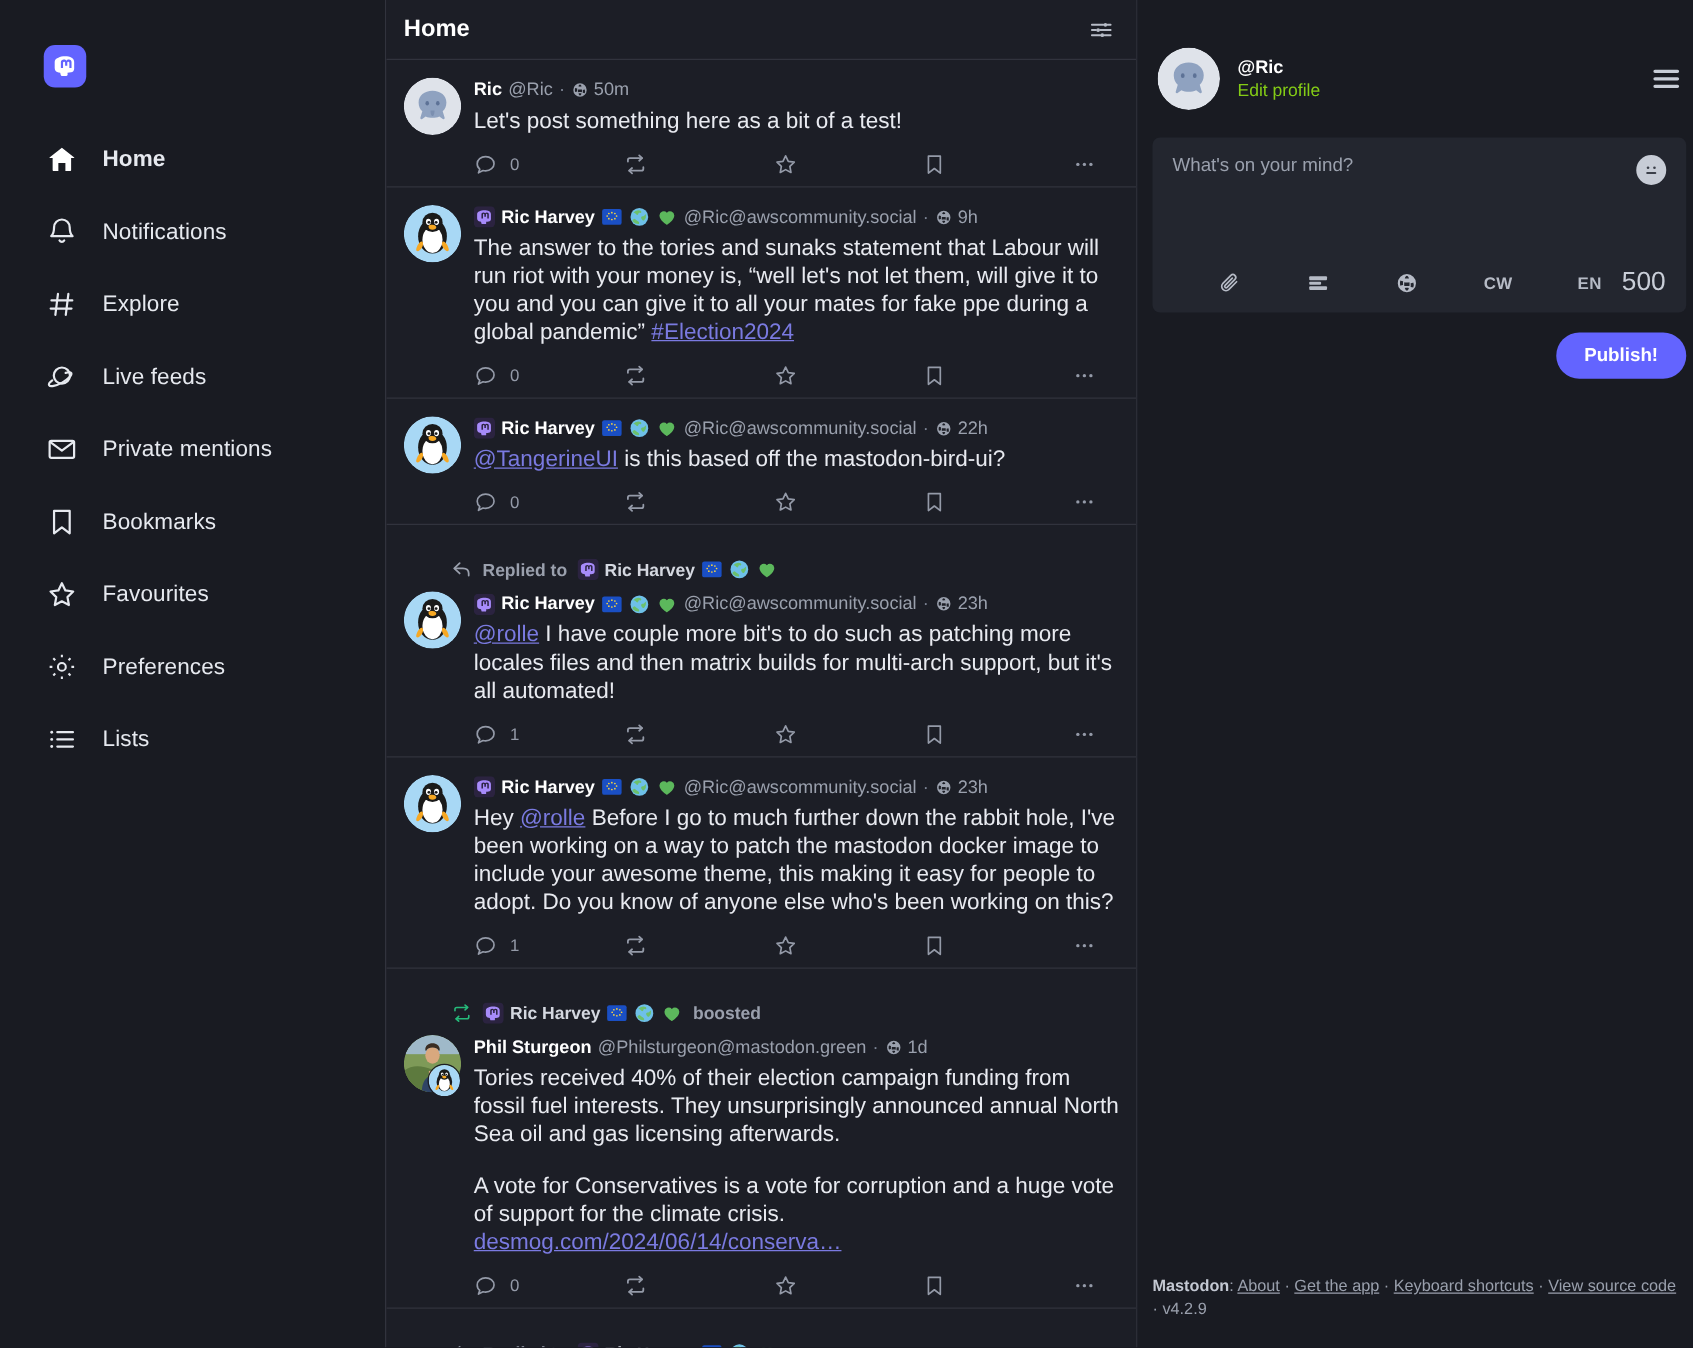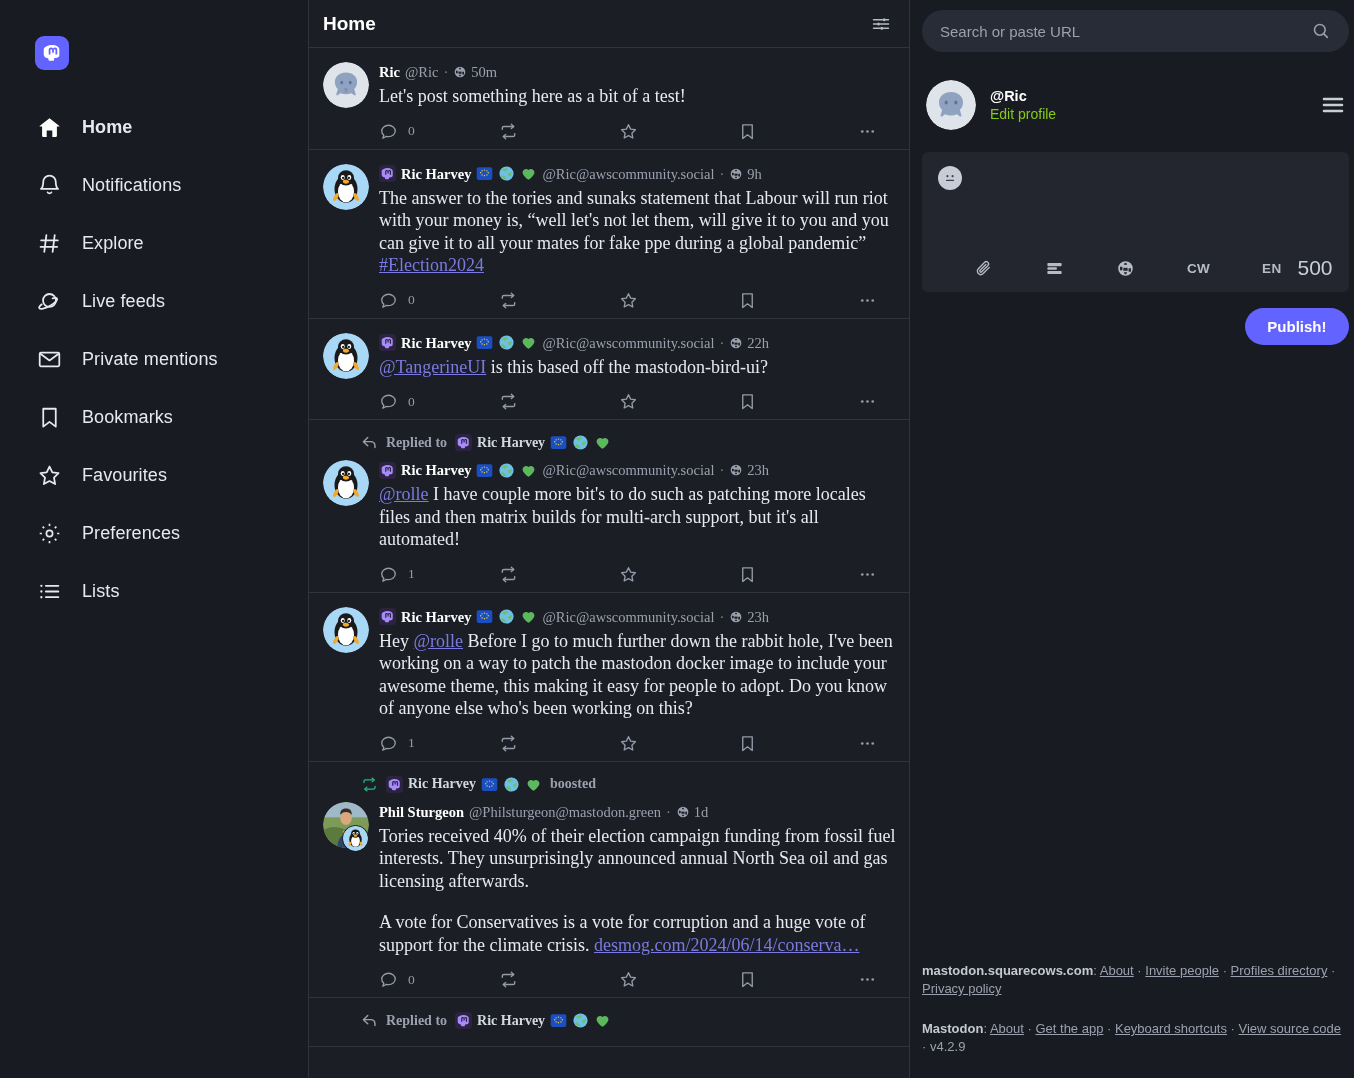--- a/index.html
+++ b/index.html
@@ -27,24 +27,24 @@
   .column { width: 602px; flex: 0 0 602px; background: #1c1e26;
             border-left: 1px solid #31333d; border-right: 1px solid #31333d;
             display: flex; flex-direction: column; overflow: hidden; }
   .col-header { height: 48px; flex: 0 0 48px; display: flex; align-items: center;
                 justify-content: space-between; padding: 0 14px 0 14px;
                 border-bottom: 1px solid #31333d; background: #1c1e26; }
   .col-title { font-size: 19px; font-weight: 700; color: #fff; }
   .col-header-btn { width: 28px; height: 28px; display:flex; align-items:center; justify-content:center; cursor: pointer; }
   .col-header-btn svg { width: 20px; height: 20px; display:block; }
 
-  .feed { flex: 1 1 auto; overflow: hidden; font-family: Liberation Serif, serif; }
+  .feed { flex: 1 1 auto; overflow: hidden; }
   .status { padding: 14px 10px 8px 14px; border-bottom: 1px solid #31333d; }
   .prelude { display: flex; align-items: center; gap: 8px; padding: 0 0 9px 38px;
-             color: #9aa0ad; font-size: 14px; font-weight: 600; }
+             color: #9aa0ad; font-size: 14px; font-weight: 600; margin-top: 13px; }
   .prelude svg { width: 17px; height: 17px; display:block; flex:0 0 17px; }
   .prelude .boost-arrow { color: #26ba7a; }
   .prelude .pname { color: #d4d8e0; font-weight: 600; }
   .prelude .pn-wrap { display:flex; align-items:center; gap:5px; }
 
   .srow { display: flex; gap: 10px; }
   .avatar-wrap { flex: 0 0 46px; width: 46px; position: relative; }
   .avatar { width: 46px; height: 46px; border-radius: 50%; overflow: hidden; display: block; }
   .avatar svg { width: 46px; height: 46px; display: block; }
   .avatar-badge { position: absolute; left: 19px; top: 23px; width: 27px; height: 27px;
@@ -992,29 +992,20 @@
                   <path d="M12 21s-8.4-5-8.4-10.6A4.9 4.9 0 0 1 12 7.2a4.9 4.9 0 0 1 8.4 3.2C20.4 16 12 21 12 21z" fill="#5cb85c"></path>
                 </svg>
               </span>
             </span>
           </div>
         </article>
       </div>
   </section>
 
   <aside class="rightpanel">
-    <div class="search">
-      <input type="text" placeholder="Search or paste URL" style="">
-      <span class="sicon">
-        <svg viewBox="0 0 24 24" fill="none" stroke="currentColor" stroke-width="1.9" stroke-linecap="round">
-            <circle cx="10.6" cy="10.6" r="6.4"></circle>
-            <path d="m15.4 15.4 4.2 4.2"></path>
-          </svg>
-      </span>
-    </div>
 
     <div class="me-row">
       <span class="me-av">
         <svg viewBox="0 0 50 50">
             <circle cx="25" cy="25" r="25" fill="#dfe3ea"></circle>
             <g fill="#8fa2c0">
               <path d="M25 12c-7 0-12 4.4-12 10.2 0 3.3 1.3 6 3.2 7.6l-1.6 5.4c-.3 1 .7 1.8 1.5 1.2l3-2.2c1.8.8 3.8 1.2 5.9 1.2s4.1-.4 5.9-1.2l3 2.2c.8.6 1.8-.2 1.5-1.2l-1.6-5.4c1.9-1.6 3.2-4.3 3.2-7.6C37 16.4 32 12 25 12z"></path>
             </g>
             <g fill="#5d7296">
               <ellipse cx="20.2" cy="22.5" rx="1.5" ry="1.9"></ellipse>
@@ -1028,20 +1019,21 @@
       </span>
       <span class="burger">
         <svg viewBox="0 0 22 18" fill="none" stroke="#c8cdd7" stroke-width="2.6" stroke-linecap="round">
             <path d="M2 3h18M2 9h18M2 15h18"></path>
           </svg>
       </span>
     </div>
 
     <div class="composer">
       <div class="composer-top">
+        <span class="composer-ph">What's on your mind?</span>
         <span class="emoji-btn">
           <svg viewBox="0 0 24 24" fill="none" stroke="#3b3f49" stroke-width="1.6" stroke-linecap="round">
               <circle cx="12" cy="12" r="8.6" fill="#c7ccd6" stroke="none"></circle>
               <circle cx="9.2" cy="10" r="1.15" fill="#3b3f49" stroke="none"></circle>
               <circle cx="14.8" cy="10" r="1.15" fill="#3b3f49" stroke="none"></circle>
               <path d="M8.4 14.6h7.2"></path>
             </svg>
         </span>
       </div>
       <div class="composer-bar">
@@ -1067,20 +1059,17 @@
         <span class="charcount">500</span>
       </div>
     </div>
 
     <div class="publish-row">
       <button class="publish">Publish!</button>
     </div>
 
     <div class="footer">
       <div class="blk">
-        <b>mastodon.squarecows.com</b><span>: </span><a>About</a><span> · </span><a>Invite people</a><span> · </span><a>Profiles directory</a><span> · </span><a>Privacy policy</a>
-      </div>
-      <div class="blk">
         <b>Mastodon</b><span>: </span><a>About</a><span> · </span><a>Get the app</a><span> · </span><a>Keyboard shortcuts</a><span> · </span><a>View source code</a><span> · </span><span>v4.2.9</span>
       </div>
     </div>
   </aside>
 </div>
 
 </body></html>

